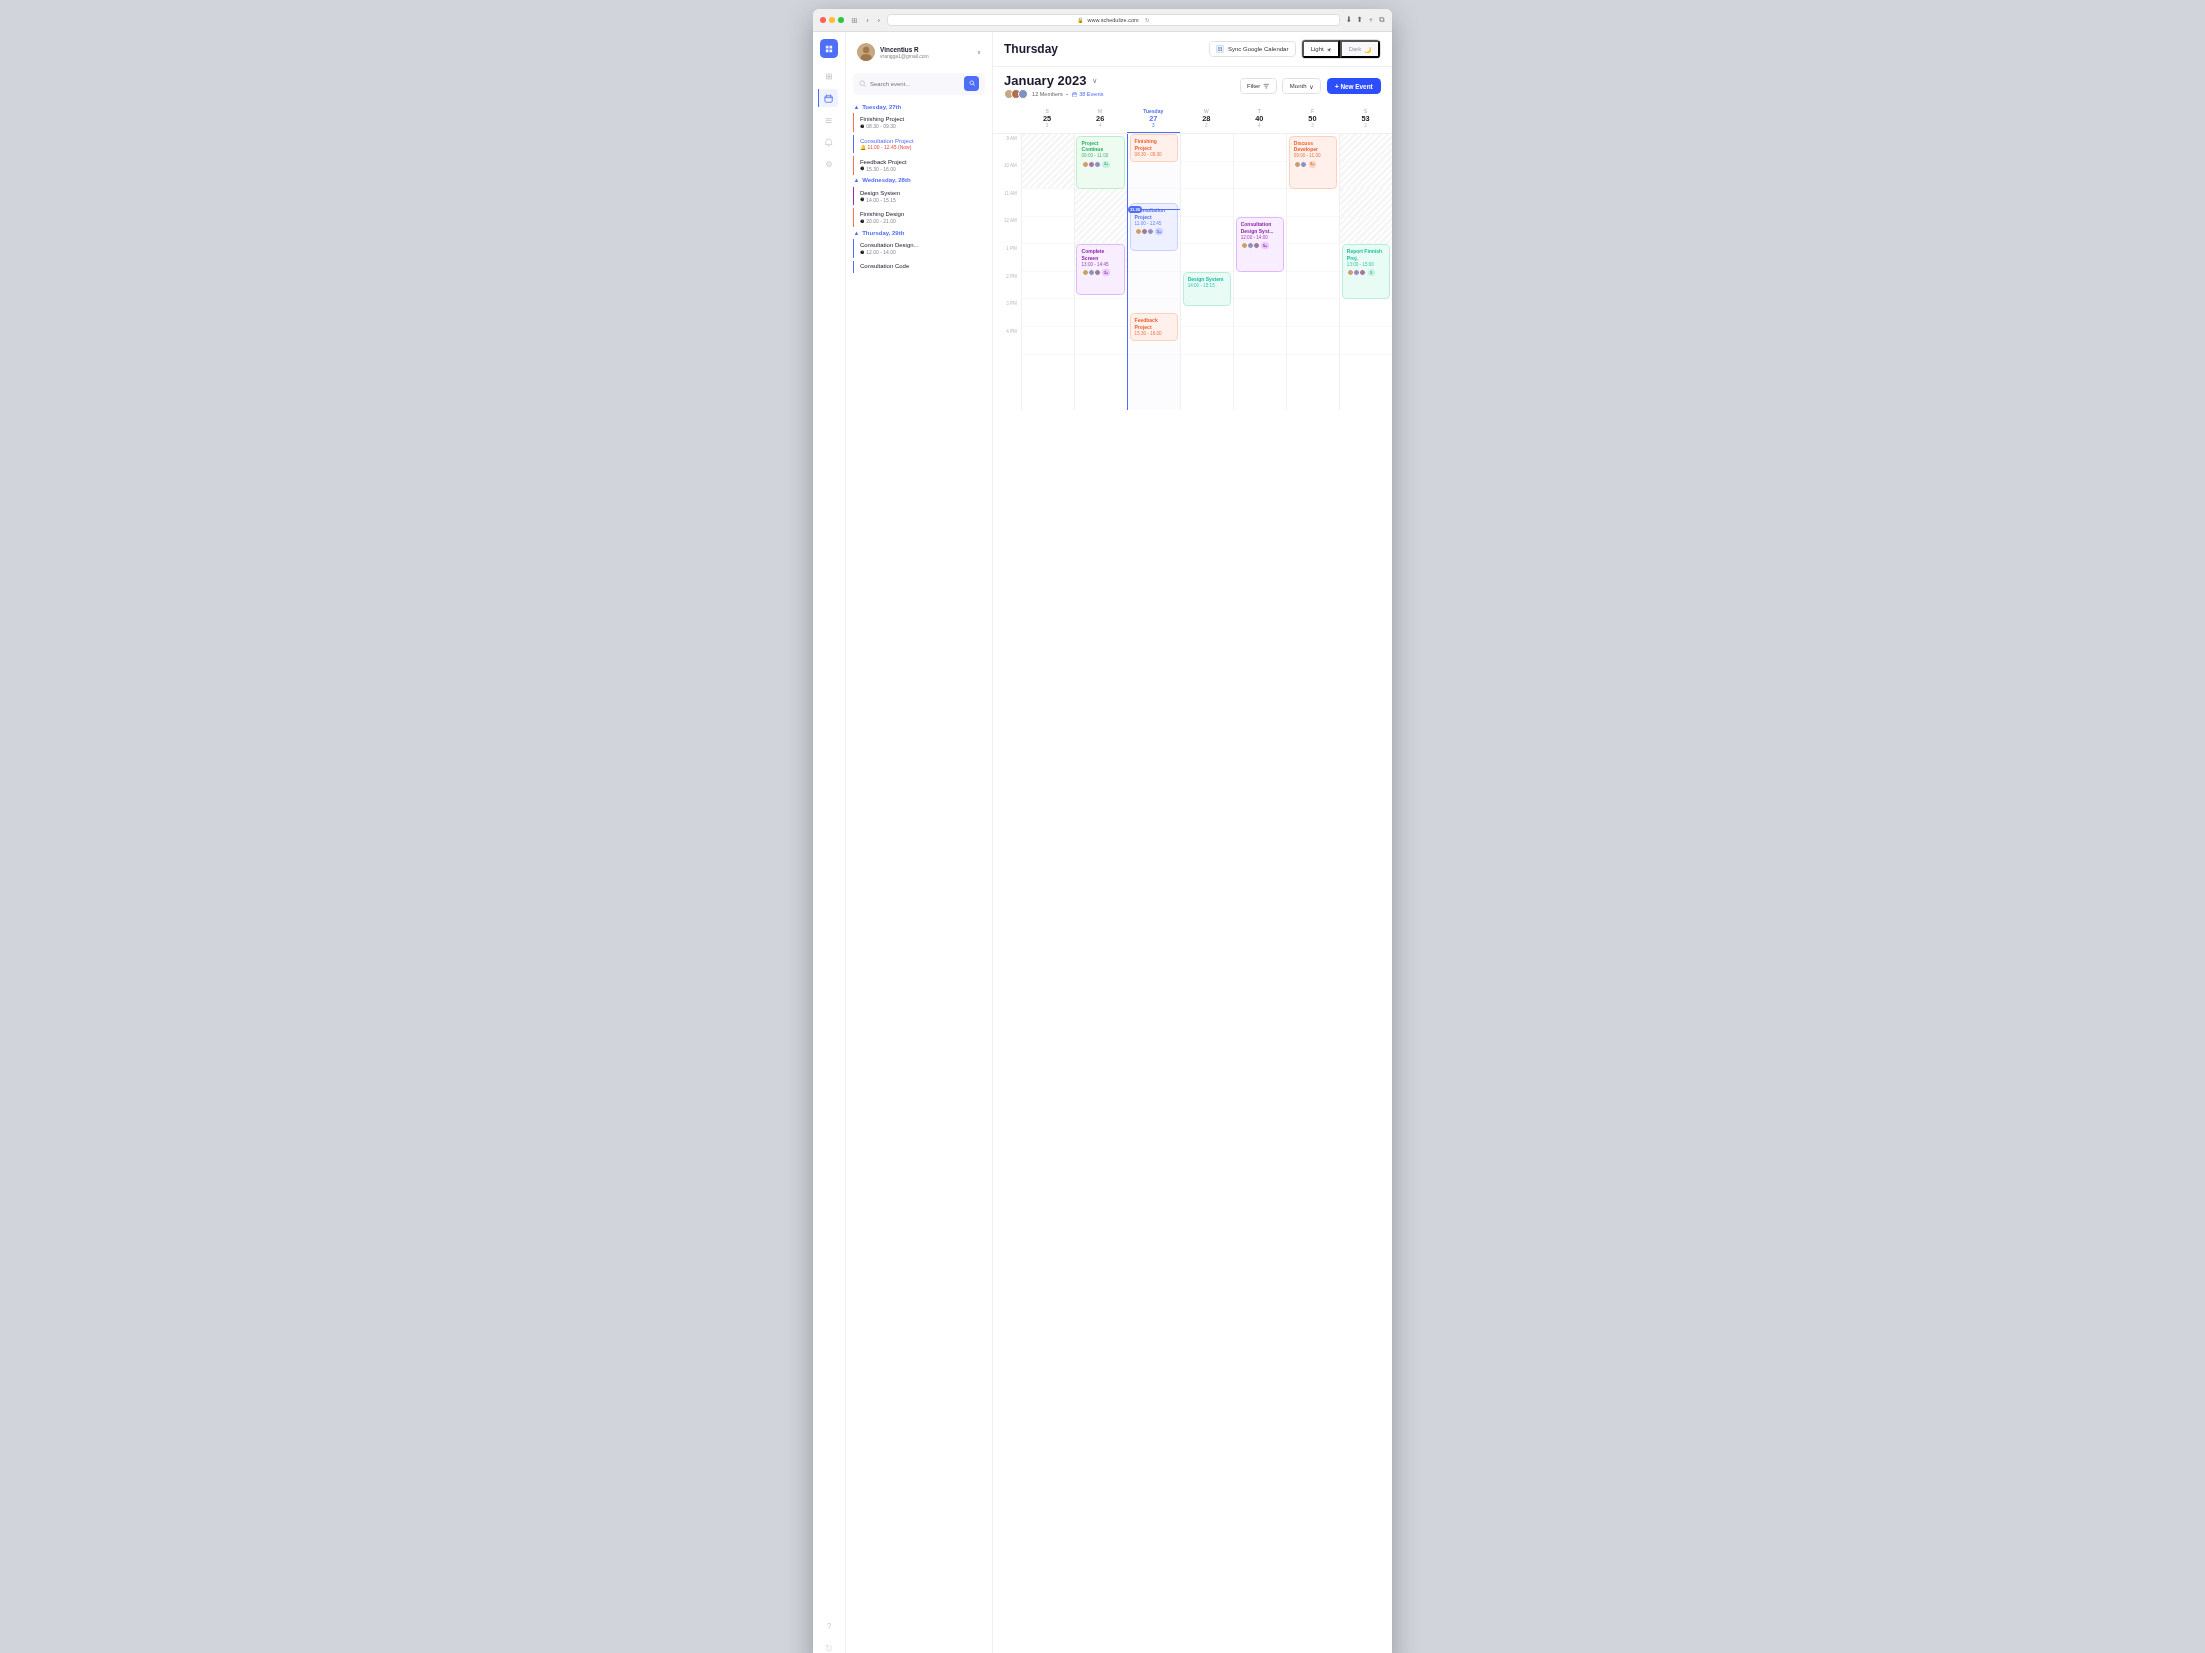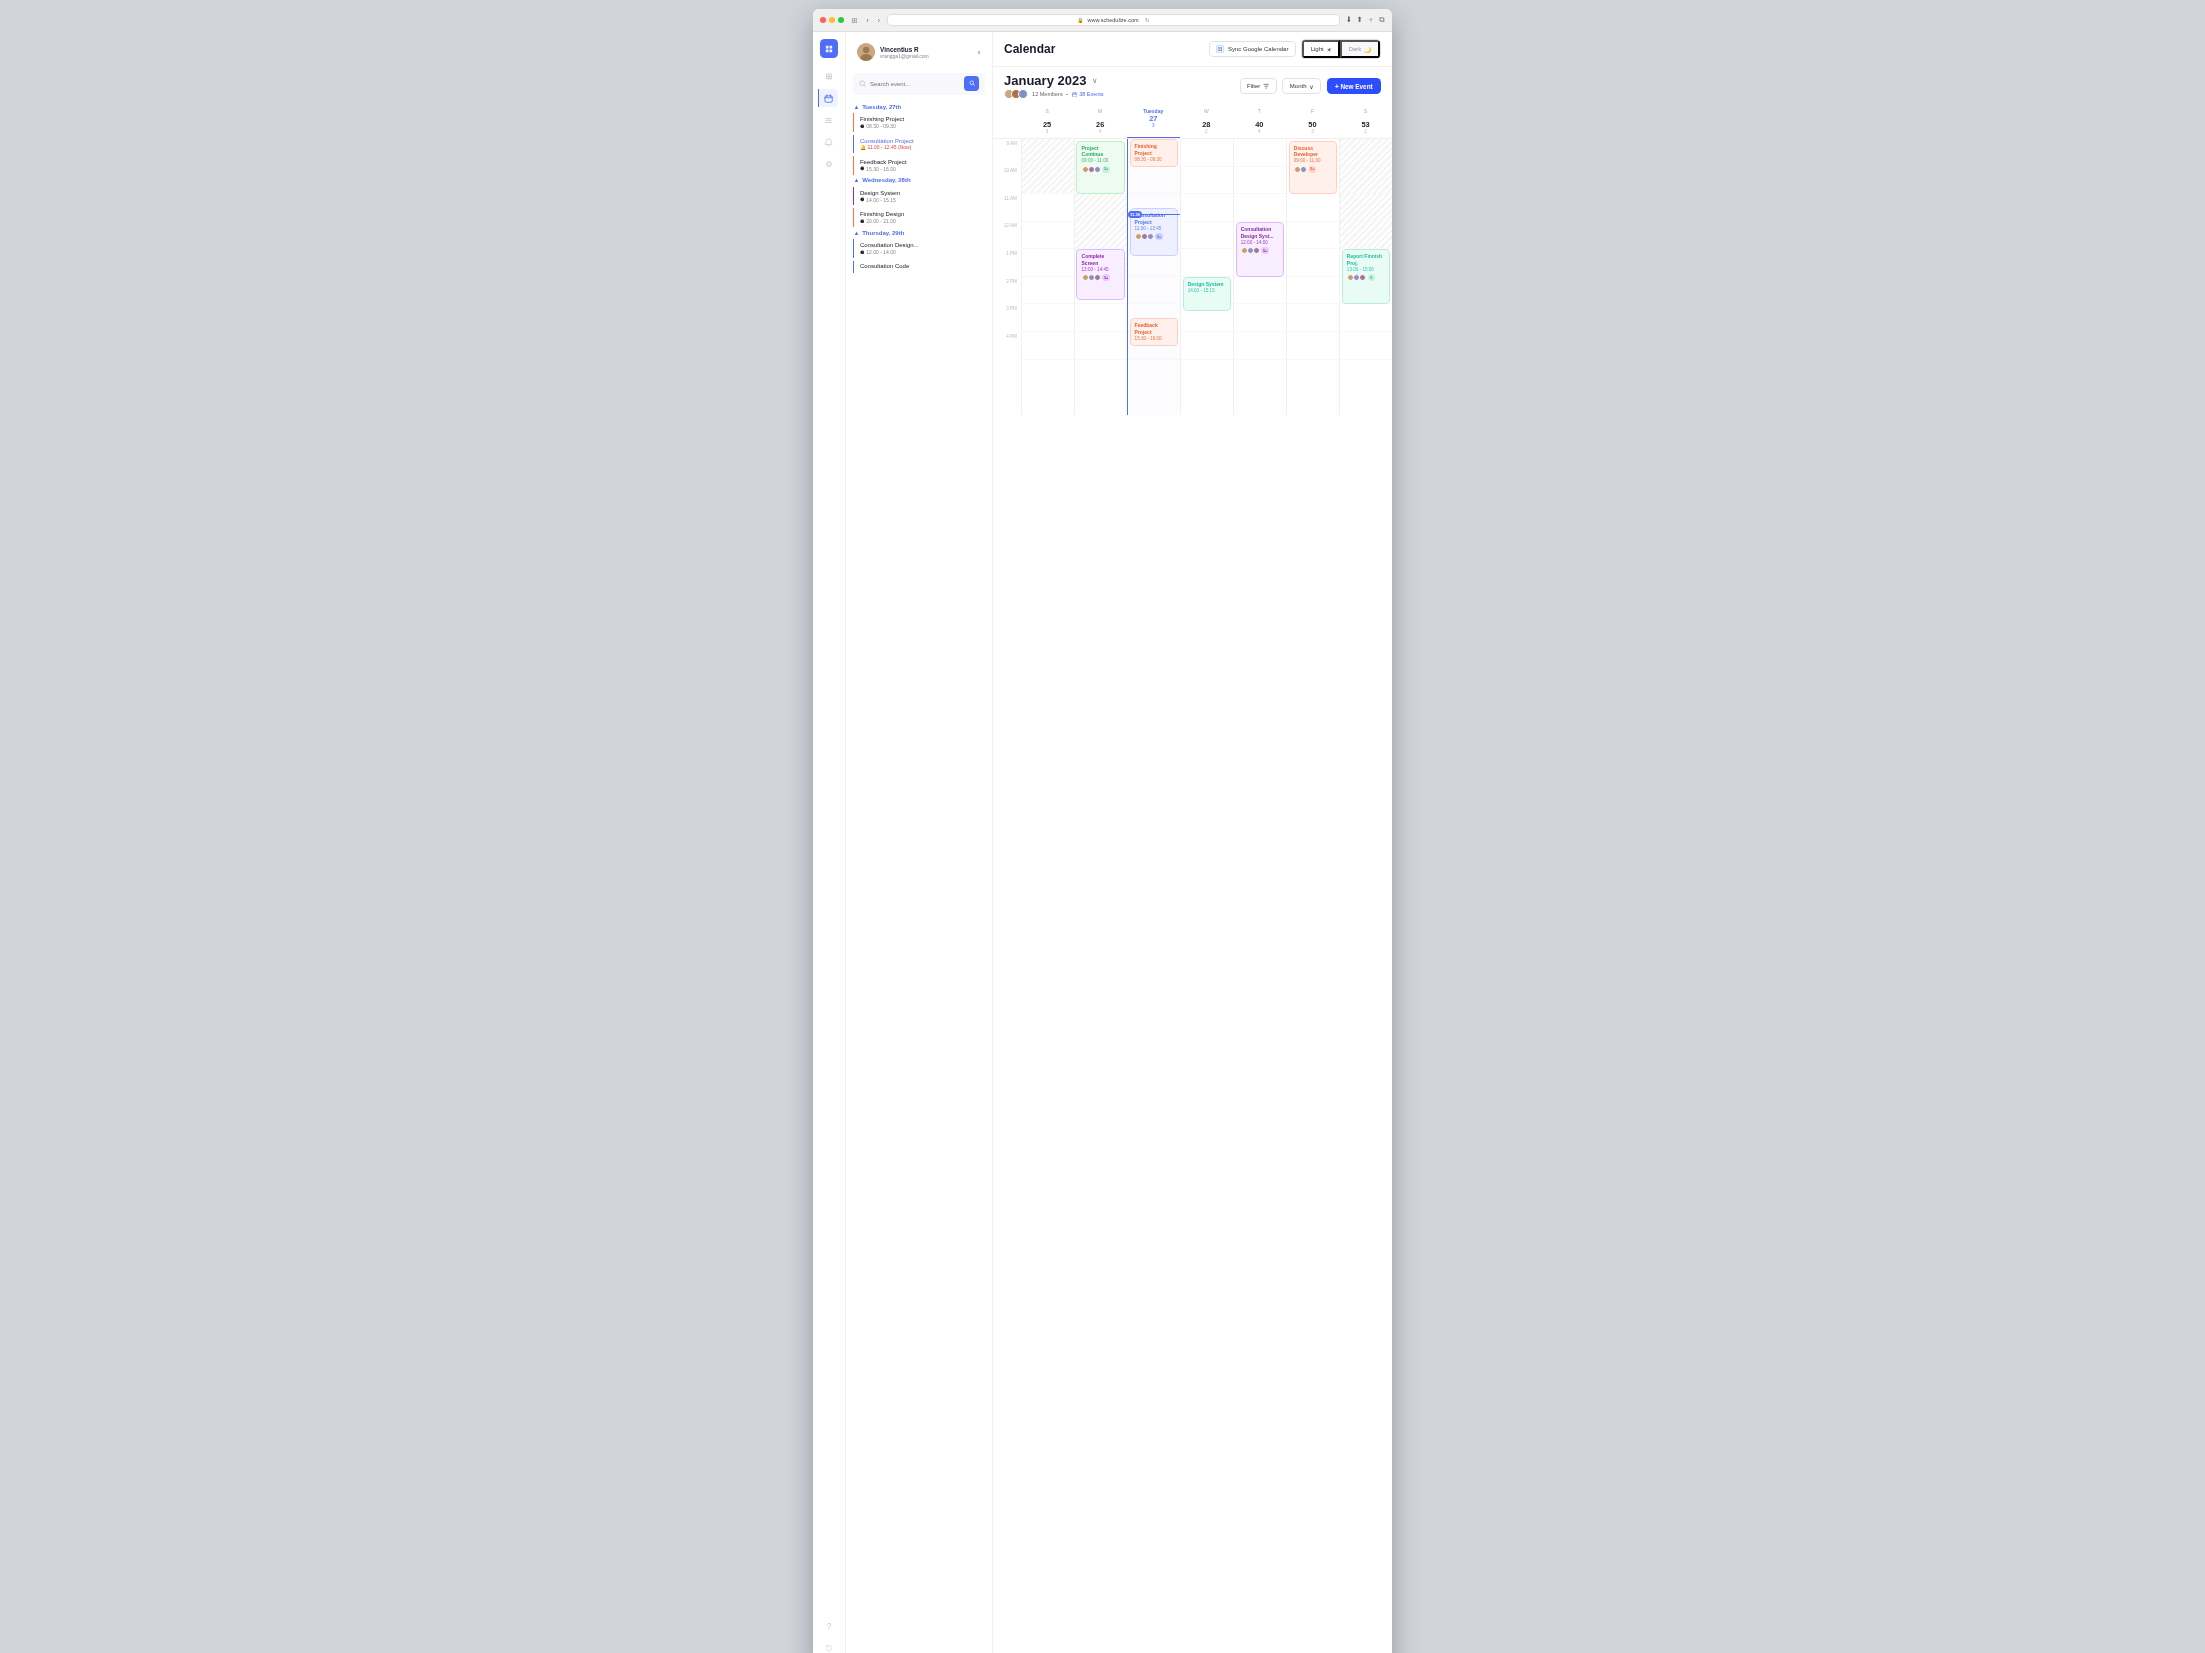--- a/index.html
+++ b/index.html
@@ -80,21 +80,21 @@
     .month-btn { display: flex; align-items: center; gap: 2.8px; border: 0.7px solid #e0e0e0; border-radius: 4.6px; padding: 3.7px 6.4px; font-size: 6px; color: #333; cursor: pointer; background: #fff; }
     .new-event-btn { display: flex; align-items: center; gap: 2.8px; background: #2d4eff; color: #fff; border: none; border-radius: 4.6px; padding: 4.1px 8.3px; font-size: 6.4px; font-weight: 600; cursor: pointer; }
 
     .full-calendar { display: flex; flex-direction: column; flex: 1; overflow: hidden; }
     .col-headers { display: flex; padding-left: 27.6px; border-bottom: 0.5px solid #f0f0f0; }
     .col-header-cell { flex: 1; text-align: center; padding: 2.8px 1.8px 3.7px; }
     .col-header-cell.today-header { border-bottom: 1.1px solid #4f6ef7; }
     .col-hdr-letter { font-size: 5px; color: #aaa; }
     .col-hdr-num { font-size: 7.4px; font-weight: 700; }
     .col-hdr-num.today-num { color: #4f6ef7; }
-    .col-hdr-num.normal-num { color: #222; margin-top: 6px; }
+    .col-hdr-num.normal-num { color: #222; }
     .col-hdr-count { font-size: 4.6px; color: #bbb; margin-top: 0.5px; }
 
     .scrollable-body { flex: 1; overflow-y: auto; position: relative; }
     .body-grid { display: flex; min-height: 276px; }
     .time-labels { width: 27.6px; flex-shrink: 0; }
     .time-slot-label { height: 27.6px; display: flex; align-items: flex-start; justify-content: flex-end; padding: 1.8px 3.7px 0 0; font-size: 4.6px; color: #bbb; }
     .days-grid { flex: 1; display: grid; grid-template-columns: repeat(7, 1fr); position: relative; }
     .day-column { border-left: 0.5px solid #f0f0f0; position: relative; }
     .day-column.today-col { background: rgba(79,110,247,0.02); }
     .hour-block { height: 27.6px; border-bottom: 0.5px solid #f8f8f8; }
@@ -282,21 +282,21 @@
         <div class="event-item border-blue">
           <div class="event-title">Consultation Code</div>
           <div class="event-time"></div>
         </div>
       </div>
     </div>
 
     <div class="main-content">
 
       <div class="main-header">
-        <div class="main-title">Calendar</div>
+        <div class="main-title">Thursday</div>
         <div class="header-actions">
           <button class="sync-btn">
             <svg width="8.3" height="8.3" viewBox="0 0 18 18">
                 <rect x="1" y="1" width="16" height="16" rx="3" fill="#4285f4"></rect>
                 <rect x="1" y="1" width="16" height="16" rx="3" fill="white" opacity="0.9"></rect>
                 <rect x="5" y="5" width="3" height="3" rx="0.5" fill="#4285f4"></rect>
                 <rect x="10" y="5" width="3" height="3" rx="0.5" fill="#4285f4"></rect>
                 <rect x="5" y="10" width="3" height="3" rx="0.5" fill="#ea4335"></rect>
                 <rect x="10" y="10" width="3" height="3" rx="0.5" fill="#34a853"></rect>
               </svg>

